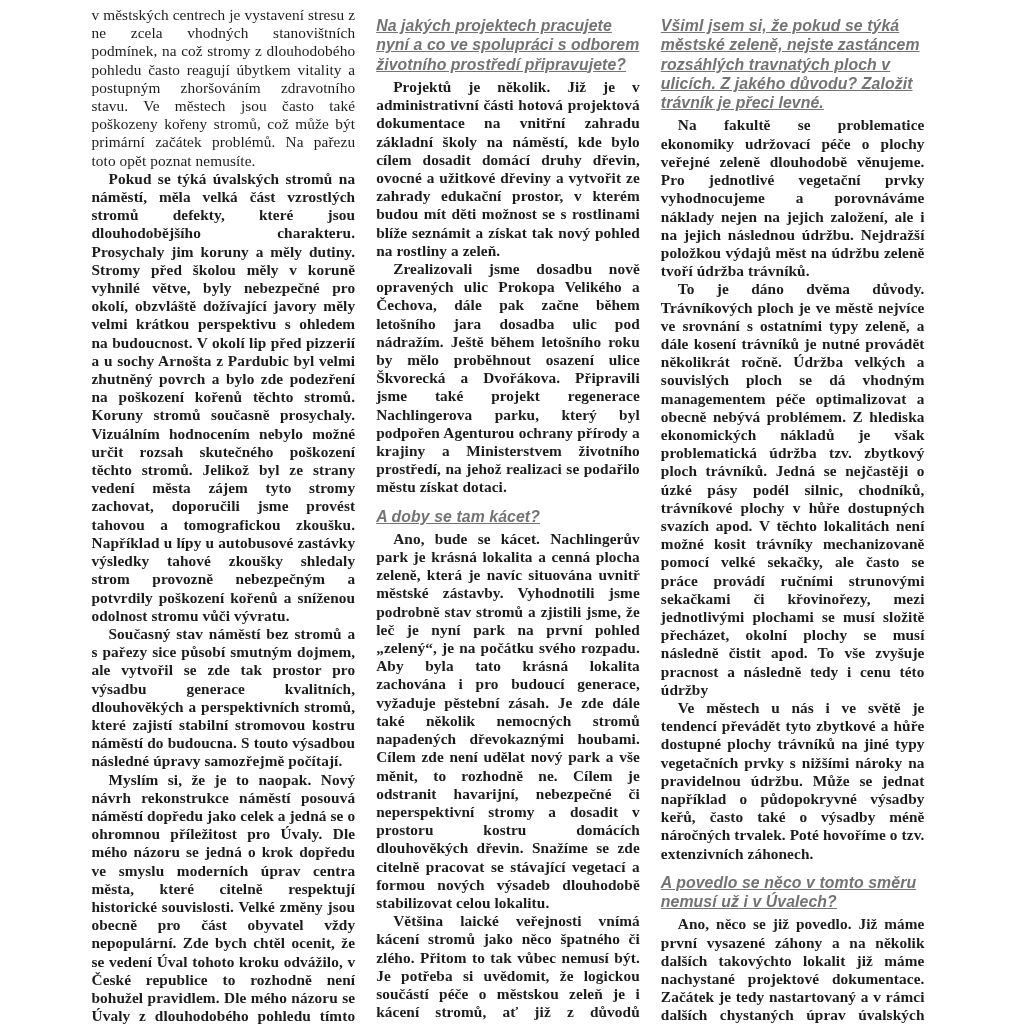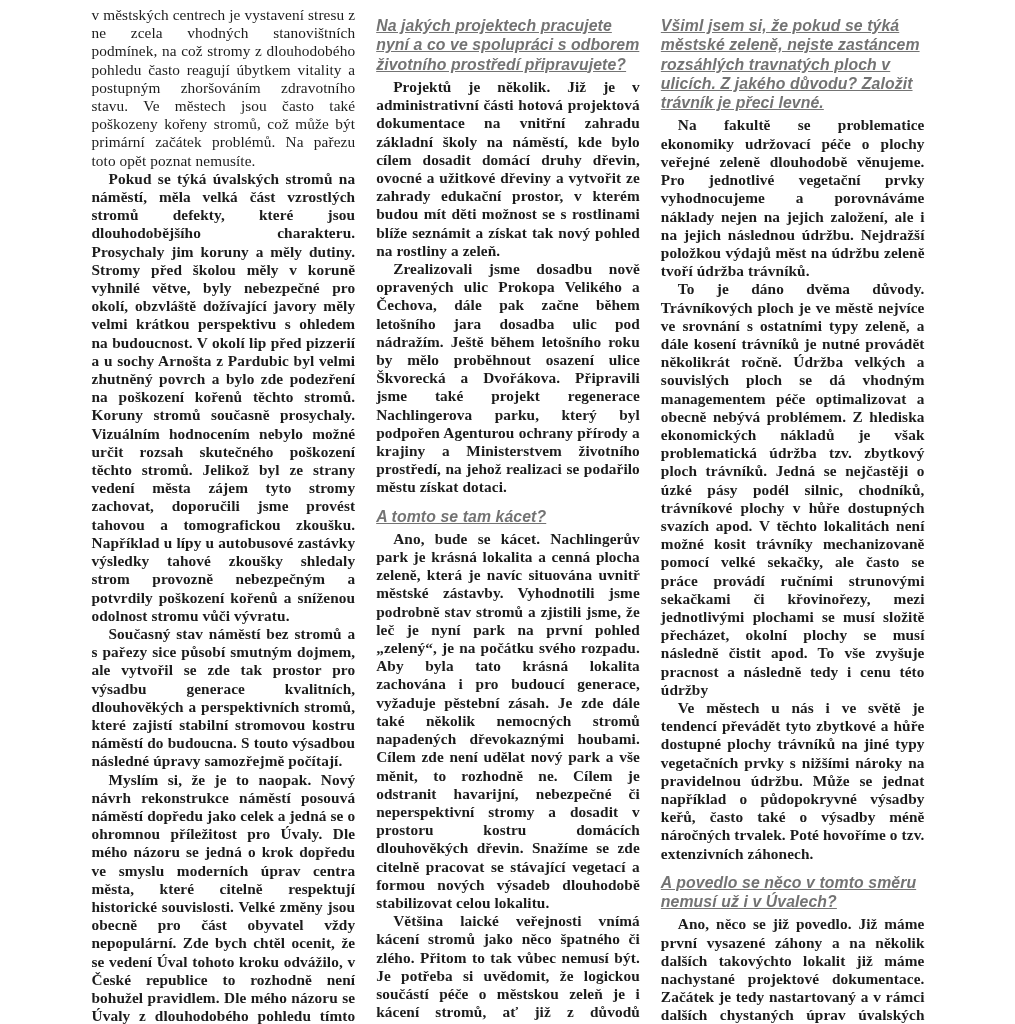--- a/index.html
+++ b/index.html
@@ -13,20 +13,21 @@
     height: 1024px;
     margin: 0 auto;
     background: #ffffff;
     box-sizing: border-box;
     padding: 6px 9px 0 10px;
     display: flex;
     gap: 21px;
     overflow: hidden;
     font-family: "Liberation Serif", "DejaVu Serif", serif;
     color: #1c1c1c;
+    justify-content: flex-end;
   }
   .column {
     flex: 1 1 0;
     min-width: 0;
     text-align: justify;
     font-size: 15.3px;
     line-height: 18.2px;
     letter-spacing: 0.1px;
   }
   .column p.paragraph {
@@ -63,21 +64,21 @@
   <div class="column">
       <p class="paragraph">v městských centrech je vystavení stresu z ne zcela vhodných stanovištních podmínek, na což stromy z dlouhodobého pohledu často reagují úbytkem vitality a postupným zhoršováním zdravotního stavu. Ve městech jsou často také poškozeny kořeny stromů, což může být primární začátek problémů. Na pařezu toto opět poznat nemusíte.</p>
       <p class="paragraph indent">Pokud se týká úvalských stromů na náměstí, měla velká část vzrostlých stromů defekty, které jsou dlouhodobějšího charakteru. Prosychaly jim koruny a měly dutiny. Stromy před školou měly v koruně vyhnilé větve, byly nebezpečné pro okolí, obzvláště dožívající javory měly velmi krátkou perspektivu s ohledem na budoucnost. V okolí lip před pizzerií a u sochy Arnošta z Pardubic byl velmi zhutněný povrch a bylo zde podezření na poškození kořenů těchto stromů. Koruny stromů současně prosychaly. Vizuálním hodnocením nebylo možné určit rozsah skutečného poškození těchto stromů. Jelikož byl ze strany vedení města zájem tyto stromy zachovat, doporučili jsme provést tahovou a tomografickou zkoušku. Například u lípy u autobusové zastávky výsledky tahové zkoušky shledaly strom provozně nebezpečným a potvrdily poškození kořenů a sníženou odolnost stromu vůči vývratu.</p>
       <p class="paragraph indent">Současný stav náměstí bez stromů a s pařezy sice působí smutným dojmem, ale vytvořil se zde tak prostor pro výsadbu generace kvalitních, dlouhověkých a perspektivních stromů, které zajistí stabilní stromovou kostru náměstí do budoucna. S touto výsadbou následné úpravy samozřejmě počítají.</p>
       <p class="paragraph indent">Myslím si, že je to naopak. Nový návrh rekonstrukce náměstí posouvá náměstí dopředu jako celek a jedná se o ohromnou příležitost pro Úvaly. Dle mého názoru se jedná o krok dopředu ve smyslu moderních úprav centra města, které citelně respektují historické souvislosti. Velké změny jsou obecně pro část obyvatel vždy nepopulární. Zde bych chtěl ocenit, že se vedení Úval tohoto kroku odvážilo, v České republice to rozhodně není bohužel pravidlem. Dle mého názoru se Úvaly z dlouhodobého pohledu tímto krokem neskutečně posunou výše. Rekonstrukce náměstí, tak jak je naprojektována, je tedy podle mne výrazné pozitivum.</p>
     </div>
   <div class="column">
       <div class="question">Na jakých projektech pracujete nyní a co ve spolupráci s odborem životního prostředí připravujete?</div>
       <p class="paragraph indent">Projektů je několik. Již je v administrativní části hotová projektová dokumentace na vnitřní zahradu základní školy na náměstí, kde bylo cílem dosadit domácí druhy dřevin, ovocné a užitkové dřeviny a vytvořit ze zahrady edukační prostor, v kterém budou mít děti možnost se s rostlinami blíže seznámit a získat tak nový pohled na rostliny a zeleň.</p>
       <p class="paragraph indent">Zrealizovali jsme dosadbu nově opravených ulic Prokopa Velikého a Čechova, dále pak začne během letošního jara dosadba ulic pod nádražím. Ještě během letošního roku by mělo proběhnout osazení ulice Škvorecká a Dvořákova. Připravili jsme také projekt regenerace Nachlingerova parku, který byl podpořen Agenturou ochrany přírody a krajiny a Ministerstvem životního prostředí, na jehož realizaci se podařilo městu získat dotaci.</p>
-      <div class="question">A tomto se tam kácet?</div>
+      <div class="question">A doby se tam kácet?</div>
       <p class="paragraph indent">Ano, bude se kácet. Nachlingerův park je krásná lokalita a cenná plocha zeleně, která je navíc situována uvnitř městské zástavby. Vyhodnotili jsme podrobně stav stromů a zjistili jsme, že leč je nyní park na první pohled „zelený“, je na počátku svého rozpadu. Aby byla tato krásná lokalita zachována i pro budoucí generace, vyžaduje pěstební zásah. Je zde dále také několik nemocných stromů napadených dřevokaznými houbami. Cílem zde není udělat nový park a vše měnit, to rozhodně ne. Cílem je odstranit havarijní, nebezpečné či neperspektivní stromy a dosadit v prostoru kostru domácích dlouhověkých dřevin. Snažíme se zde citelně pracovat se stávající vegetací a formou nových výsadeb dlouhodobě stabilizovat celou lokalitu.</p>
       <p class="paragraph indent">Většina laické veřejnosti vnímá kácení stromů jako něco špatného či zlého. Přitom to tak vůbec nemusí být. Je potřeba si uvědomit, že logickou součástí péče o městskou zeleň je i kácení stromů, ať již z důvodů bezpečnostních, zdravotních, nebo koncepčních. Kdyby naši předci nekáceli již neperspektivní dřeviny a nenahrazovali je výsadbami dřevin nových, asi by se nám mnoho parků do dnešní doby nezachovalo. Obecně se snažíme v našich projektech co nejvíce starých stromů zachovat, ale nastávají situace, kdy to již není ro-</p>
     </div>
   <div class="column">
       <div class="question">Všiml jsem si, že pokud se týká městské zeleně, nejste zastáncem rozsáhlých travnatých ploch v ulicích. Z jakého důvodu? Založit trávník je přeci levné.</div>
       <p class="paragraph indent">Na fakultě se problematice ekonomiky udržovací péče o plochy veřejné zeleně dlouhodobě věnujeme. Pro jednotlivé vegetační prvky vyhodnocujeme a porovnáváme náklady nejen na jejich založení, ale i na jejich následnou údržbu. Nejdražší položkou výdajů měst na údržbu zeleně tvoří údržba trávníků.</p>
       <p class="paragraph indent">To je dáno dvěma důvody. Trávníkových ploch je ve městě nejvíce ve srovnání s ostatními typy zeleně, a dále kosení trávníků je nutné provádět několikrát ročně. Údržba velkých a souvislých ploch se dá vhodným managementem péče optimalizovat a obecně nebývá problémem. Z hlediska ekonomických nákladů je však problematická údržba tzv. zbytkový ploch trávníků. Jedná se nejčastěji o úzké pásy podél silnic, chodníků, trávníkové plochy v hůře dostupných svazích apod. V těchto lokalitách není možné kosit trávníky mechanizovaně pomocí velké sekačky, ale často se práce provádí ručními strunovými sekačkami či křovinořezy, mezi jednotlivými plochami se musí složitě přecházet, okolní plochy se musí následně čistit apod. To vše zvyšuje pracnost a následně tedy i cenu této údržby</p>
       <p class="paragraph indent">Ve městech u nás i ve světě je tendencí převádět tyto zbytkové a hůře dostupné plochy trávníků na jiné typy vegetačních prvky s nižšími nároky na pravidelnou údržbu. Může se jednat například o půdopokryvné výsadby keřů, často také o výsadby méně náročných trvalek. Poté hovoříme o tzv. extenzivních záhonech.</p>
       <div class="question">A povedlo se něco v tomto směru nemusí už i v Úvalech?</div>
       <p class="paragraph indent">Ano, něco se již povedlo. Již máme první vysazené záhony a na několik dalších takovýchto lokalit již máme nachystané projektové dokumentace. Začátek je tedy nastartovaný a v rámci dalších chystaných úprav úvalských komunikací plánujeme realizovat další záměry ozelenění těchto zbytkových ploch zeleně. Vlastní založení těchto prvků může být dražší, ale z dlouhodobého pohledu bude údržba takovýchto ploch zeleně pro město snazší a levnější.</p>

